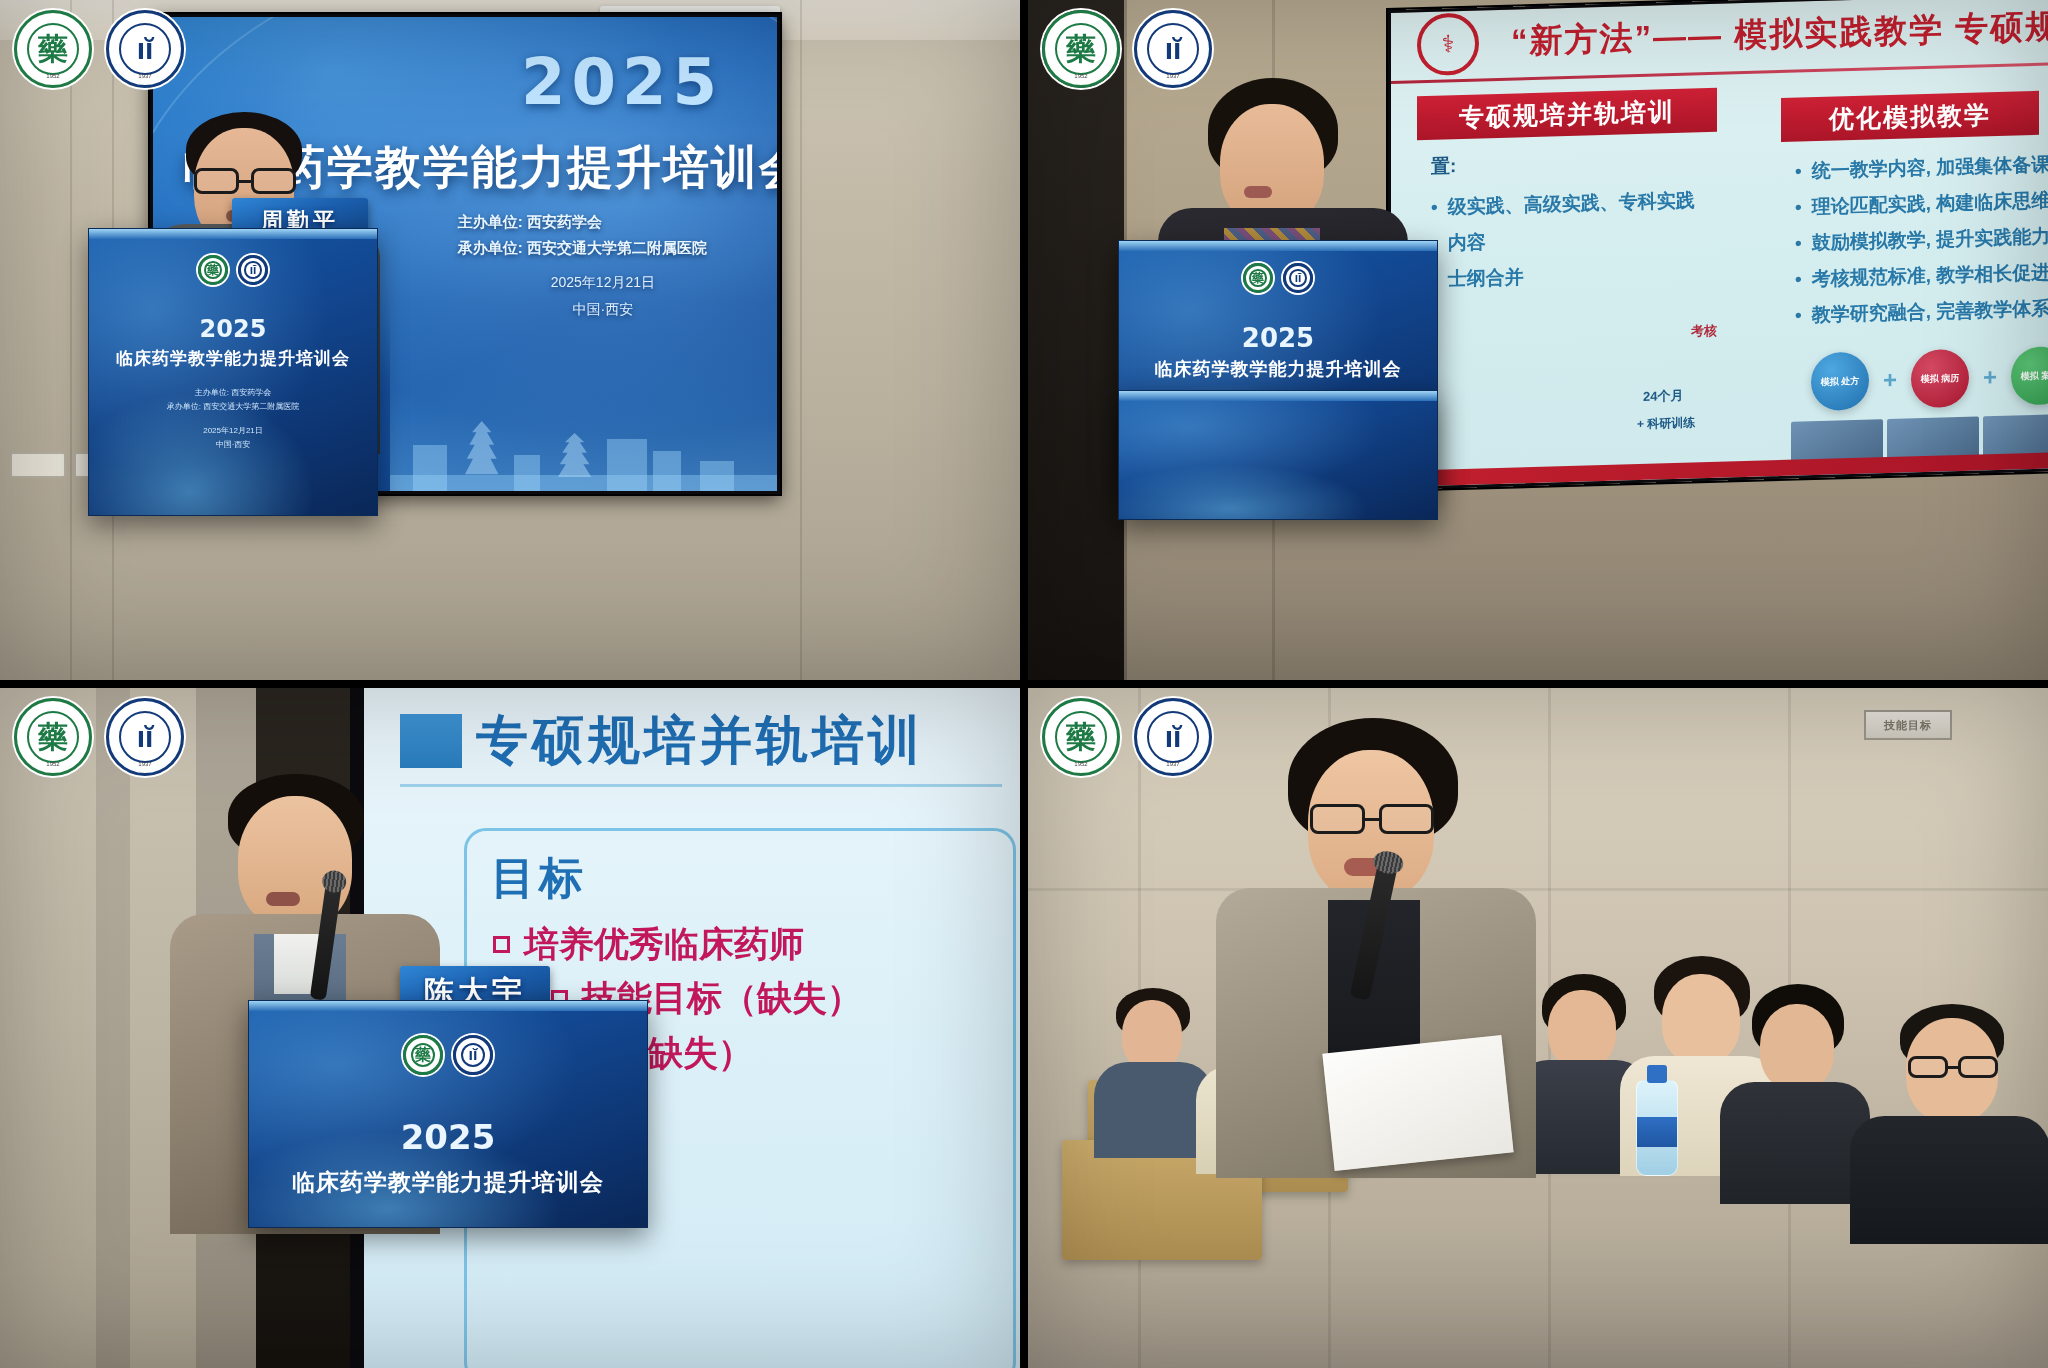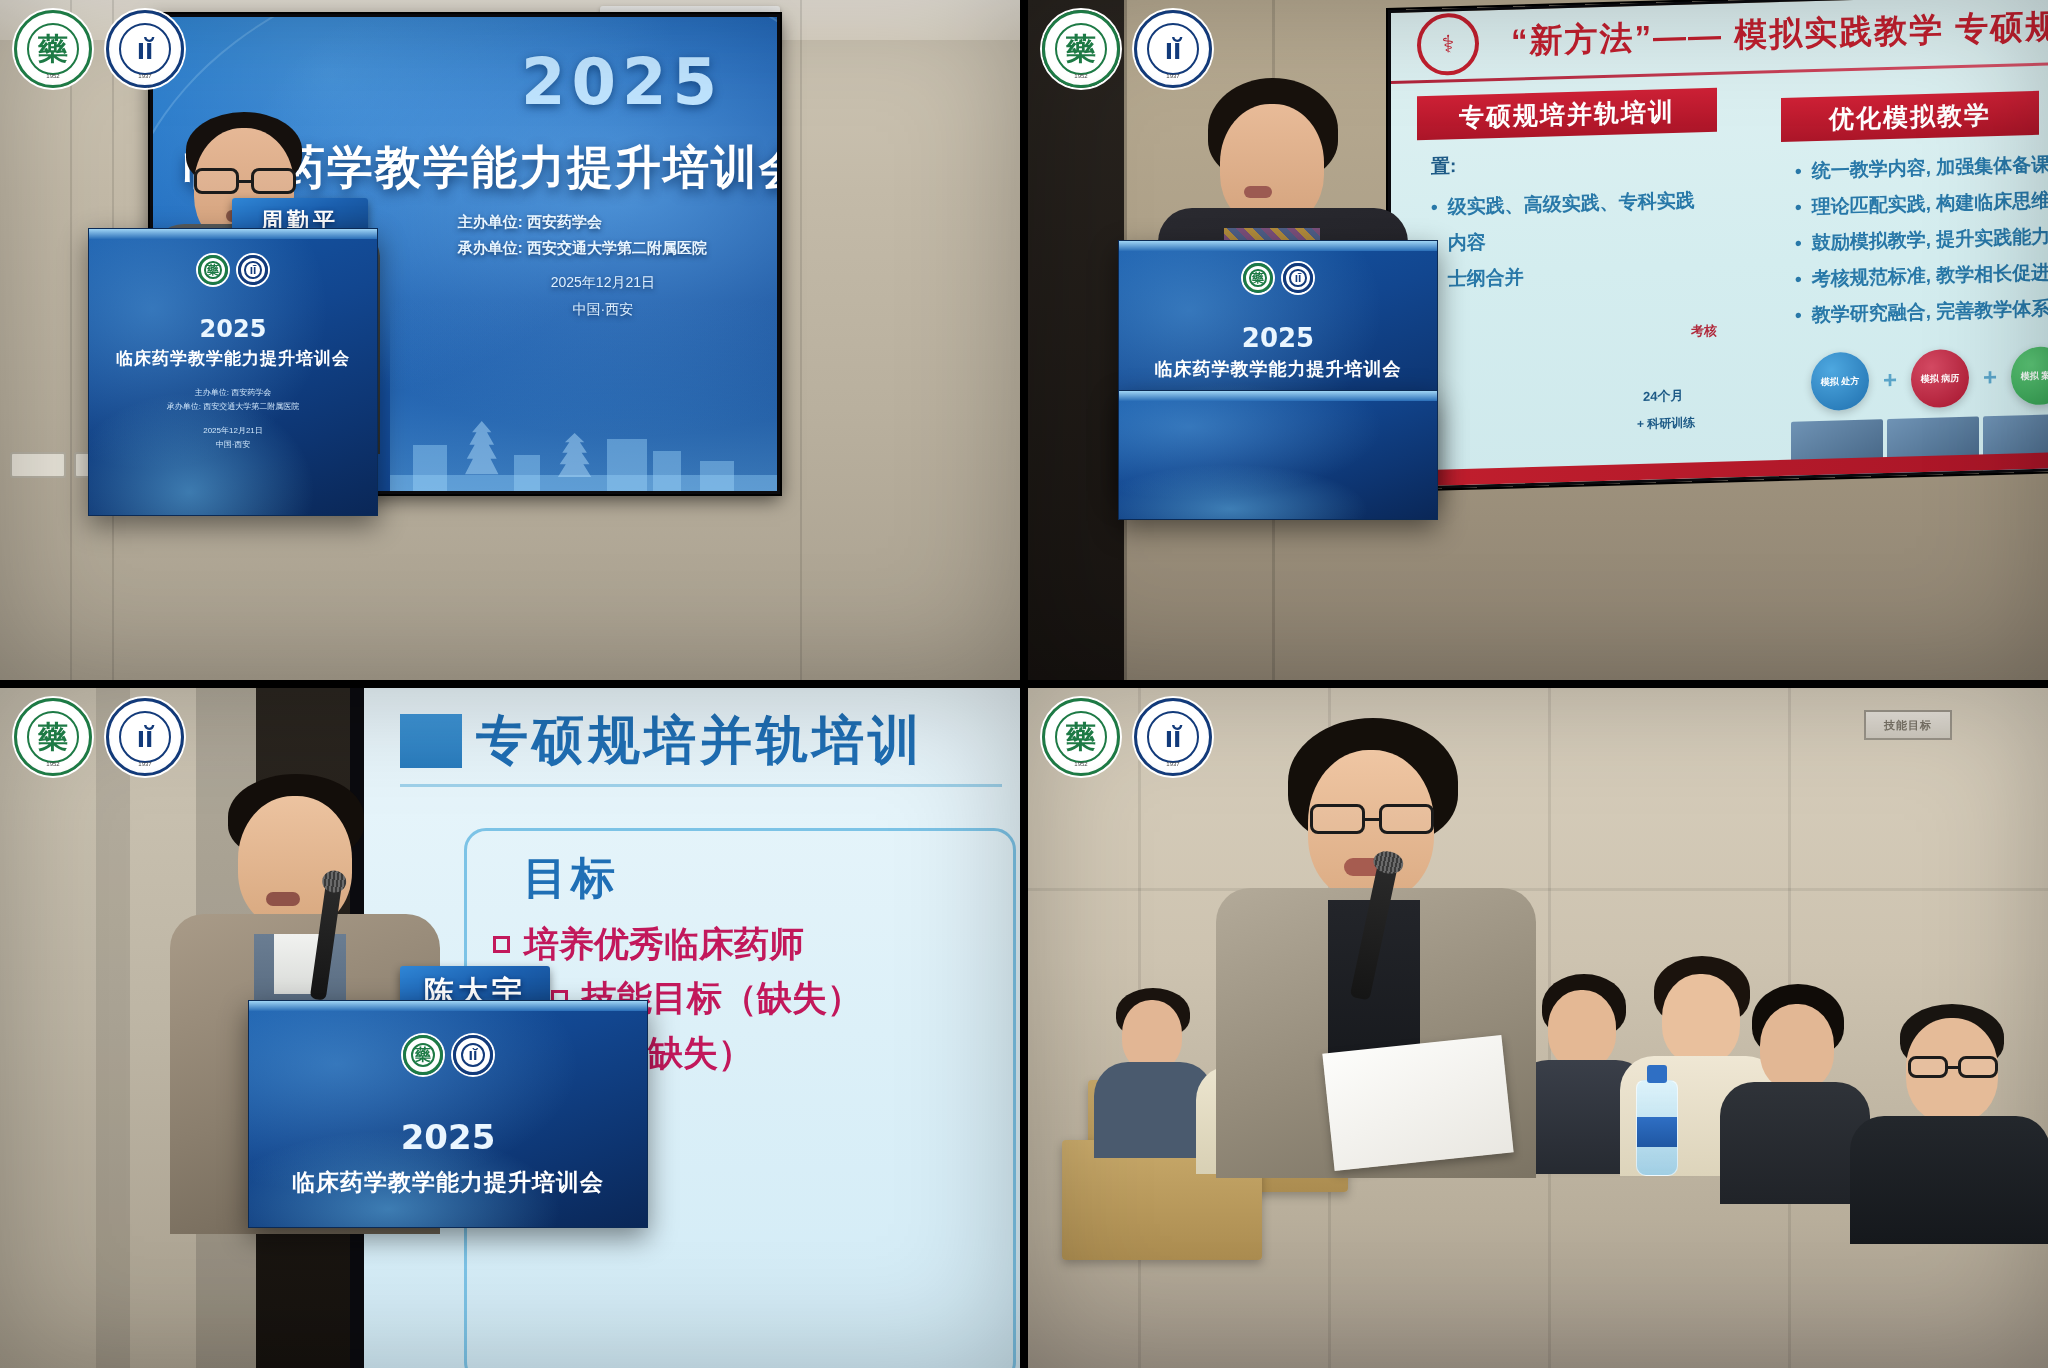--- a/index.html
+++ b/index.html
@@ -160,21 +160,21 @@
   .screen3 { position:absolute; left:350px; top:0; right:-6px; bottom:-6px;
      background:linear-gradient(180deg,#eaf6fb 0%,#dcf0f8 50%,#d2ebf6 100%);
      border-left:14px solid #0b0b0f; overflow:hidden; }
   .s3-tab{ position:absolute; left:36px; top:26px; width:62px; height:54px;
      background:linear-gradient(180deg,#3f96d8,#2a7cbd); }
   .s3-title{ position:absolute; left:112px; top:18px; color:#1f6fb5; font-size:52px;
      font-weight:900; letter-spacing:4px; white-space:nowrap; }
   .s3-underline{ position:absolute; left:36px; right:24px; top:96px; height:3px; background:#9ed1ea; }
   .s3-card{ position:absolute; left:100px; top:140px; right:10px; bottom:-10px;
      border:3px solid #7cc3e6; border-radius:22px; }
-  .s3-goal{ position:absolute; left:56px; top:18px; color:#1f6fb5; font-size:44px;
+  .s3-goal{ position:absolute; left:24px; top:18px; color:#1f6fb5; font-size:44px;
      font-weight:900; letter-spacing:4px; }
   .s3-list{ position:absolute; left:26px; top:86px; right:10px; }
   .s3-list li{ list-style:none; color:#c2185b; font-size:35px; font-weight:700;
      line-height:1.55; white-space:nowrap; }
   .s3-list li .box{ display:inline-block; width:17px; height:17px; border:3px solid #c2185b;
      margin-right:14px; vertical-align:3px; }
   .s3-list li.i1{ margin-left:0; }
   .s3-list li.i2{ margin-left:58px; }
   .s3-list li.i3{ margin-left:58px; }
   .s3-list li.i4{ margin-left:120px; }

